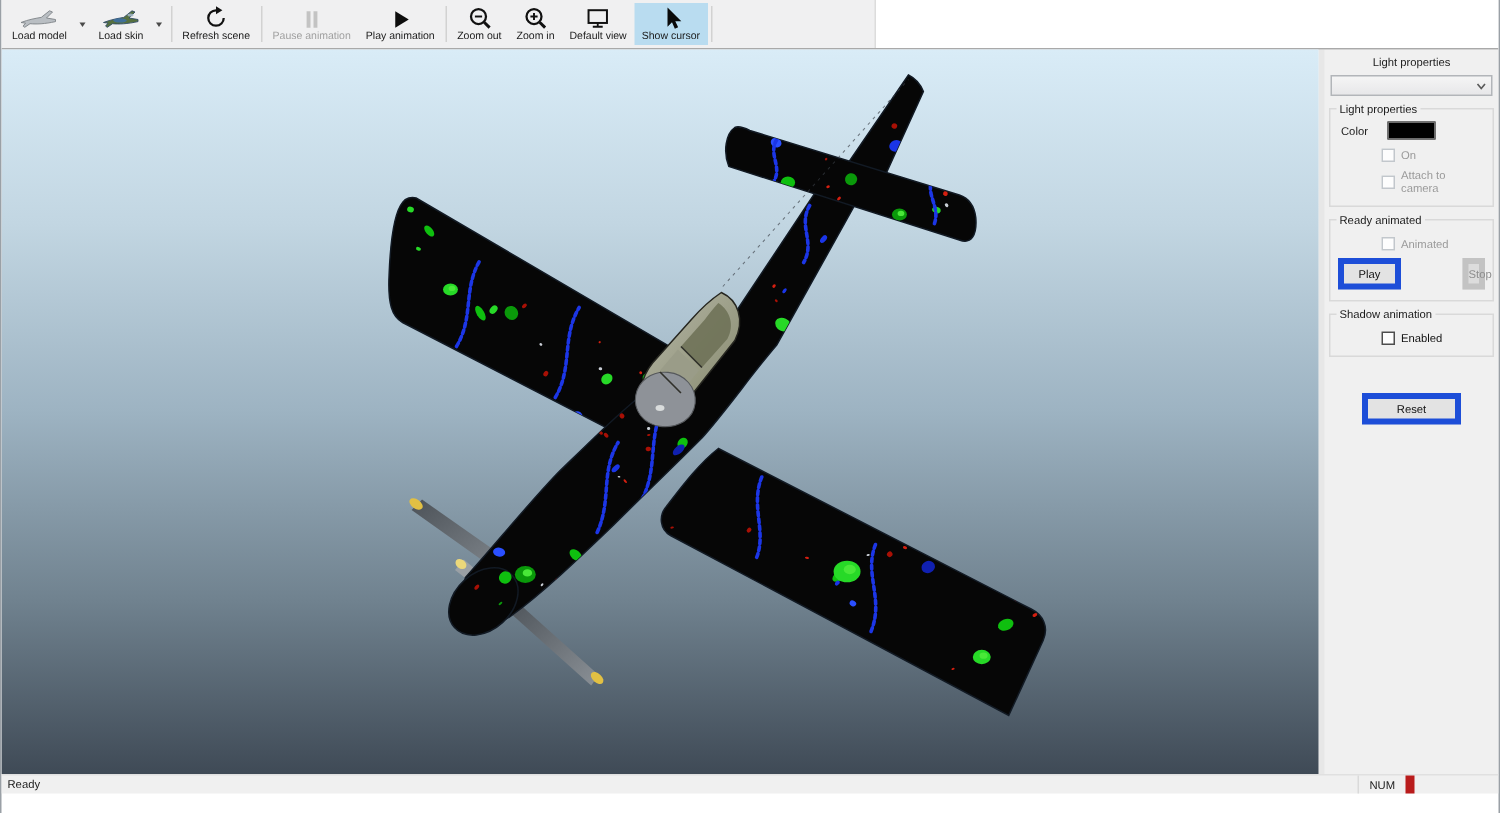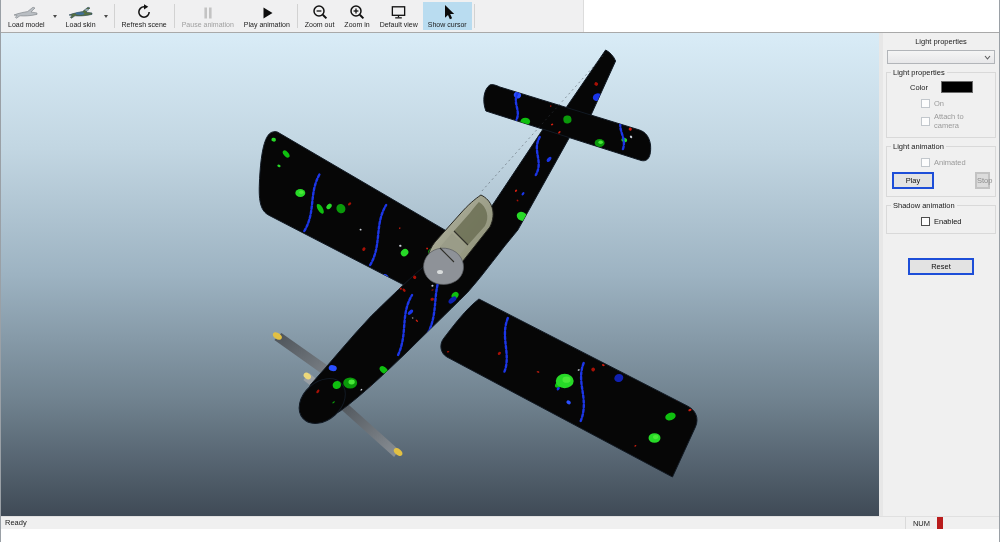--- a/index.html
+++ b/index.html
@@ -33,27 +33,27 @@
   .viewport{flex:1 1 auto;position:relative;overflow:hidden;
     background:linear-gradient(180deg,#d9ecf7 0%,#c2d6e2 24%,#9db3c2 50%,#70828f 76%,#3f4a56 100%);}
   .viewport svg{display:block;width:100%;height:100%;}
   
   .panel{flex:0 0 116px;background:#f0f0f0;border-left:4px solid #e7e7e7;font-size:7.5px;color:#1a1a1a;}
   .panel-caption{text-align:center;padding:4px 0 3px;color:#222;}
   .combo{margin:1px 4px 7px;height:12px;background:linear-gradient(#f5f5f5,#e7e7e9);
     border:1px solid #b2b5b9;display:flex;align-items:center;justify-content:flex-end;padding-right:3px;}
   .group{border:1px solid #d9d9d9;margin:8px 3px 6px;padding:7px 5px 4px;position:relative;}
   .group-title{position:absolute;top:-5px;left:4px;background:#f0f0f0;padding:0 2px;line-height:1.2;}
-  .row-color{display:flex;align-items:center;margin:1px 0 6px 18px;}
+  .row-color{display:flex;align-items:center;margin:1px 0 6px 2px;}
   .swatch{width:30px;height:10px;border:1px solid #6b6b6b;margin-left:13px;}
   .cb{display:flex;align-items:center;margin:4px 0 3px 1px;color:#9a9a9a;padding-left:28px;}
   .cb .box{width:7px;height:7px;background:#fdfdfd;border:1px solid #c2c7cc;margin-right:4px;flex:0 0 auto;}
   .cb.on{color:#111;} .cb.on .box{border-color:#4d4d4d;}
   .btn-row{display:flex;justify-content:space-between;margin:5px 0 3px;}
-  .wbtn{font-size:7.5px;border:2px solid #1d4ed8;background:#e3e3e3;padding:2px 0;color:#111;}
+  .wbtn{font-size:7.5px;border:4px solid #1d4ed8;background:#e3e3e3;padding:2px 0;color:#111;}
   .wbtn.play{width:42px;}
   .wbtn.stop{width:15px;color:#8d8d8d;background:#dcdcdc;border-color:#c3c3c3;}
   .wbtn.reset{display:block;width:66px;margin:24px auto 0;}
   
   .statusbar{height:12px;background:#f0f0f0;border-top:1px solid #e0e0e0;position:relative;font-size:7.5px;color:#1a1a1a;}
   .ready{position:absolute;left:4px;top:1px;}
   .num-cell{position:absolute;right:56px;top:0;bottom:0;width:31px;border-left:1px solid #dadada;
     border-right:6px solid #b91c1c;display:flex;align-items:center;justify-content:center;}
 </style>
 </head>
@@ -435,21 +435,21 @@
           <span class="box"></span>
           <span>On</span>
         </div>
         <div class="cb">
           <span class="box"></span>
           <span>Attach to camera</span>
         </div>
       </div>
 
       <div class="group">
-        <span class="group-title">Light animation</span>
+        <span class="group-title">Ready animated</span>
         <div class="cb">
           <span class="box"></span>
           <span>Animated</span>
         </div>
         <div class="btn-row">
           <button class="wbtn play">Play</button>
           <button class="wbtn stop">Stop</button>
         </div>
       </div>
 

